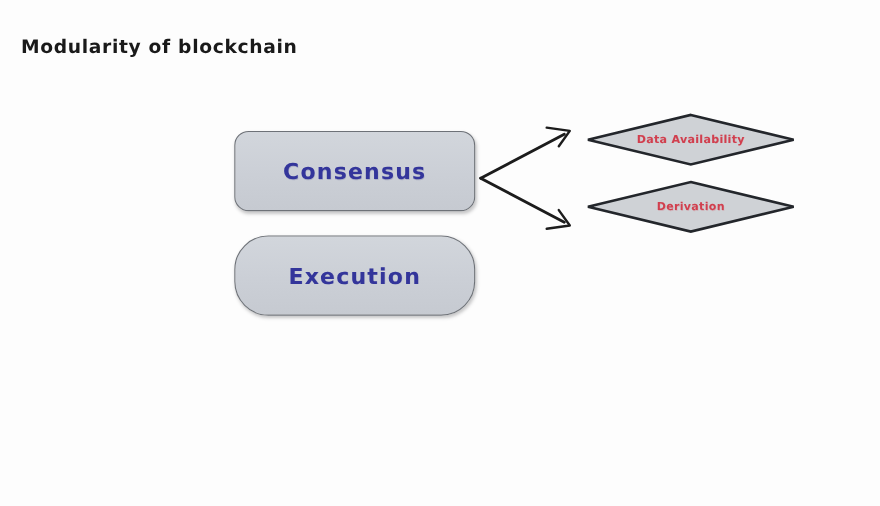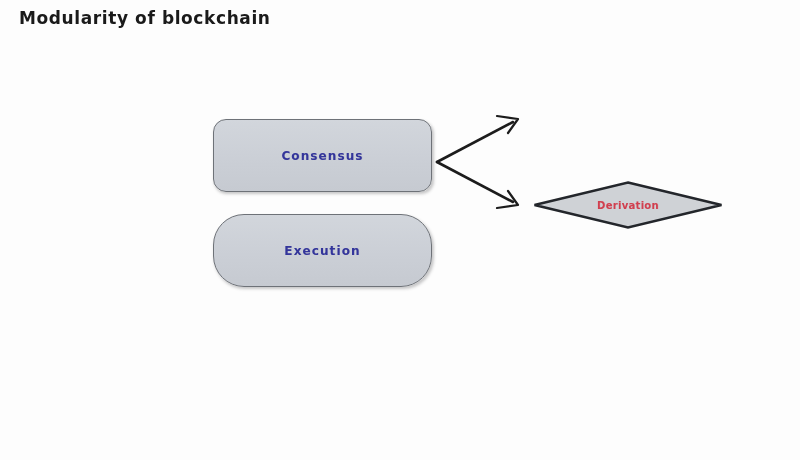--- a/index.html
+++ b/index.html
@@ -16,21 +16,21 @@
   #canvas {
     position: relative;
     width: 800px;
     height: 460px;
   }
 
   
   #title {
     position: absolute;
     left: 19px;
-    top: 8px;
+    top: 33px;
     font-family: "DejaVu Sans", sans-serif;
     font-size: 17px;
     font-weight: 600;
     letter-spacing: 0.6px;
     color: #1a1a1a;
     white-space: nowrap;
     text-align: right;
   }
 
   
@@ -42,38 +42,38 @@
     border-radius: 13px;
     background: linear-gradient(180deg, #d2d6dc 0%, #cbcfd6 55%, #c6cad1 100%);
     box-shadow: 1.5px 2px 3px rgba(60, 62, 66, 0.28);
     display: flex;
     align-items: center;
     justify-content: center;
     box-sizing: border-box;
   }
   .node-box-label {
     font-family: "DejaVu Sans", sans-serif;
-    font-size: 12px;
+    font-size: 20px;
     font-weight: 600;
     letter-spacing: 1.1px;
     color: #33359b;
     text-shadow: 0.4px 0.4px 0 rgba(120,120,170,0.35);
   }
   #box-consensus  { left: 213px; top: 119px; }
   #box-execution  { left: 213px; top: 214px; border-radius: 31px; }
   #box-settlement { left: 213px; top: 308px; }
 
   
   .diamond-wrap {
     position: absolute;
     width: 190px;
     height: 48px;
   }
   #dia-data-availability { left: 533px; top: 103px; }
-  #dia-derivation        { left: 533px; top: 181px; }
+  #dia-derivation        { left: 533px; top: 164px; }
   .diamond-wrap svg {
     position: absolute;
     left: 0;
     top: 0;
     overflow: visible;
   }
   .diamond-label {
     position: absolute;
     left: 0;
     top: 0;
@@ -123,20 +123,26 @@
 
   <div class="node-box" id="box-consensus">
     <span class="node-box-label">Consensus</span>
   </div>
 
   <div class="node-box" id="box-execution">
     <span class="node-box-label">Execution</span>
   </div>
 
 
+  <div class="diamond-wrap" id="dia-data-availability">
+    <svg width="190" height="48" viewBox="0 0 190 48">
+      <polygon points="95,1.5 188.5,24 95,46.5 1.5,24" fill="#cfd2d6" stroke="#23262b" stroke-width="2.4" stroke-linejoin="miter"></polygon>
+    </svg>
+    <span class="diamond-label">Data Availability</span>
+  </div>
 
   <div class="diamond-wrap" id="dia-derivation">
     <svg width="190" height="48" viewBox="0 0 190 48">
       <polygon points="95,1.5 188.5,24 95,46.5 1.5,24" fill="#cfd2d6" stroke="#23262b" stroke-width="2.4" stroke-linejoin="miter"></polygon>
     </svg>
     <span class="diamond-label">Derivation</span>
   </div>
 
 </div>
 

